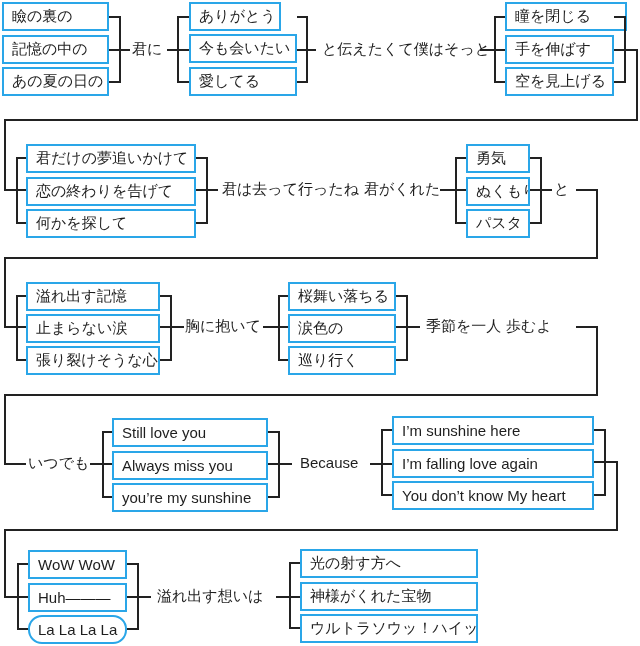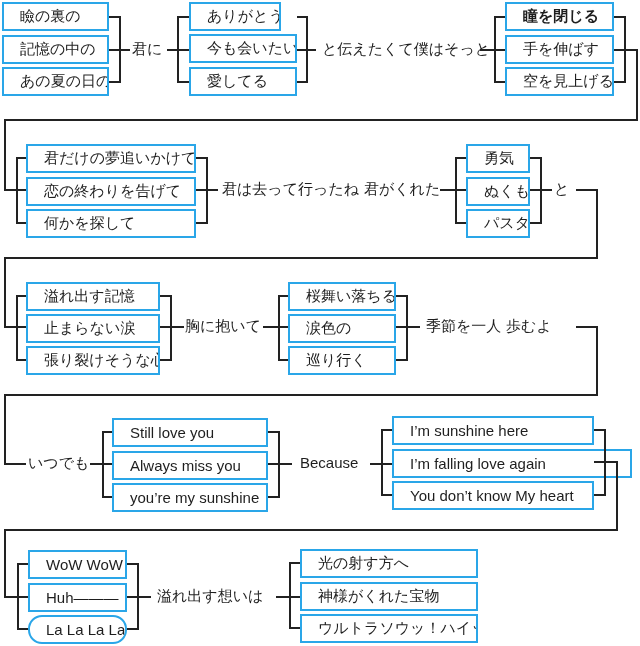--- a/index.html
+++ b/index.html
@@ -1,20 +1,20 @@
 <!DOCTYPE html>
 <html><head>
   <meta charset="utf-8">
   <style>
     html, body { margin: 0; padding: 0; background: #ffffff; }
     body { width: 640px; height: 646px; position: relative; overflow: hidden;
            font-family: "DejaVu Sans", sans-serif; color: #1e1e1e; }
     .box { position: absolute; box-sizing: border-box; height: 29px;
            border: 2px solid #2aa6e8; background: #fff;
-           font-size: 15px; line-height: 25px; padding-left: 16px; white-space: nowrap; overflow: hidden; }
+           font-size: 15px; line-height: 25px; padding-left: 8px; white-space: nowrap; overflow: hidden; }
     .box.en { font-family: "Liberation Sans", sans-serif; font-size: 15px; }
     .lbl { position: absolute; font-size: 15px; line-height: 20px; white-space: nowrap; background: transparent; }
     .lbl.en { font-family: "Liberation Sans", sans-serif; }
     .h, .v { position: absolute; background: #222; }
     .h { height: 2px; }
     .v { width: 2px; }
   </style>
 </head>
 <body style="color: rgb(30, 30, 30);">
 
@@ -39,21 +39,21 @@
   <div class="box" style="left: 189px; top: 67px; width: 108px; border-color: rgb(42, 166, 232);">愛してる</div>
   <div class="h" style="left: 297px; top: 16px; width: 10px; background: rgb(34, 34, 34);"></div>
   <div class="h" style="left: 297px; top: 49px; width: 19px; background: rgb(34, 34, 34);"></div>
   <div class="h" style="left: 297px; top: 81px; width: 10px; background: rgb(34, 34, 34);"></div>
   <div class="v" style="left: 306px; top: 16px; height: 67px; background: rgb(34, 34, 34);"></div>
   <div class="lbl" style="left:322px;top:39px">と伝えたくて僕はそっと</div>
   <div class="h" style="left: 480px; top: 49px; width: 25px; background: rgb(34, 34, 34);"></div>
   <div class="v" style="left: 494px; top: 16px; height: 67px; background: rgb(34, 34, 34);"></div>
   <div class="h" style="left: 494px; top: 16px; width: 11px; background: rgb(34, 34, 34);"></div>
   <div class="h" style="left: 494px; top: 81px; width: 11px; background: rgb(34, 34, 34);"></div>
-  <div class="box" style="left: 505px; top: 2px; width: 109px; border-color: rgb(42, 166, 232); font-weight: bold;">瞳を閉じる</div>
+  <div class="box" style="left: 505px; top: 2px; width: 122px; border-color: rgb(42, 166, 232);">瞳を閉じる</div>
   <div class="box" style="left: 505px; top: 35px; width: 109px; border-color: rgb(42, 166, 232);">手を伸ばす</div>
   <div class="box" style="left: 505px; top: 67px; width: 109px; border-color: rgb(42, 166, 232);">空を見上げる</div>
   <div class="h" style="left: 614px; top: 16px; width: 12px; background: rgb(34, 34, 34);"></div>
   <div class="h" style="left: 614px; top: 81px; width: 12px; background: rgb(34, 34, 34);"></div>
   <div class="v" style="left: 624px; top: 16px; height: 67px; background: rgb(34, 34, 34);"></div>
   <div class="h" style="left: 614px; top: 49px; width: 24px; background: rgb(34, 34, 34);"></div>
 
   <div class="v" style="left: 636px; top: 49px; height: 72px; background: rgb(34, 34, 34);"></div>
   <div class="h" style="left: 4px; top: 119px; width: 634px; background: rgb(34, 34, 34);"></div>
   <div class="v" style="left: 4px; top: 119px; height: 72px; background: rgb(34, 34, 34);"></div>
@@ -130,21 +130,21 @@
   <div class="h" style="left: 268px; top: 431px; width: 12px; background: rgb(34, 34, 34);"></div>
   <div class="h" style="left: 268px; top: 496px; width: 12px; background: rgb(34, 34, 34);"></div>
   <div class="v" style="left: 278px; top: 431px; height: 67px; background: rgb(34, 34, 34);"></div>
   <div class="h" style="left: 268px; top: 463px; width: 24px; background: rgb(34, 34, 34);"></div>
   <div class="lbl en" style="left:300px;top:453px">Because</div>
   <div class="h" style="left: 370px; top: 463px; width: 22px; background: rgb(34, 34, 34);"></div>
   <div class="v" style="left: 381px; top: 429px; height: 67px; background: rgb(34, 34, 34);"></div>
   <div class="h" style="left: 381px; top: 429px; width: 11px; background: rgb(34, 34, 34);"></div>
   <div class="h" style="left: 381px; top: 494px; width: 11px; background: rgb(34, 34, 34);"></div>
   <div class="box en" style="left: 392px; top: 416px; width: 202px; border-color: rgb(42, 166, 232);">I’m sunshine here</div>
-  <div class="box en" style="left: 392px; top: 449px; width: 240px; border-color: rgb(42, 166, 232);">I’m falling love again</div>
+  <div class="box en" style="left: 392px; top: 449px; width: 202px; border-color: rgb(42, 166, 232);">I’m falling love again</div>
   <div class="box en" style="left: 392px; top: 481px; width: 202px; border-color: rgb(42, 166, 232);">You don’t know My heart</div>
   <div class="h" style="left: 594px; top: 429px; width: 12px; background: rgb(34, 34, 34);"></div>
   <div class="h" style="left: 594px; top: 494px; width: 12px; background: rgb(34, 34, 34);"></div>
   <div class="v" style="left: 604px; top: 429px; height: 67px; background: rgb(34, 34, 34);"></div>
   <div class="h" style="left: 594px; top: 461px; width: 24px; background: rgb(34, 34, 34);"></div>
 
   <div class="v" style="left: 616px; top: 461px; height: 70px; background: rgb(34, 34, 34);"></div>
   <div class="h" style="left: 4px; top: 529px; width: 614px; background: rgb(34, 34, 34);"></div>
   <div class="v" style="left: 4px; top: 529px; height: 69px; background: rgb(34, 34, 34);"></div>
 

